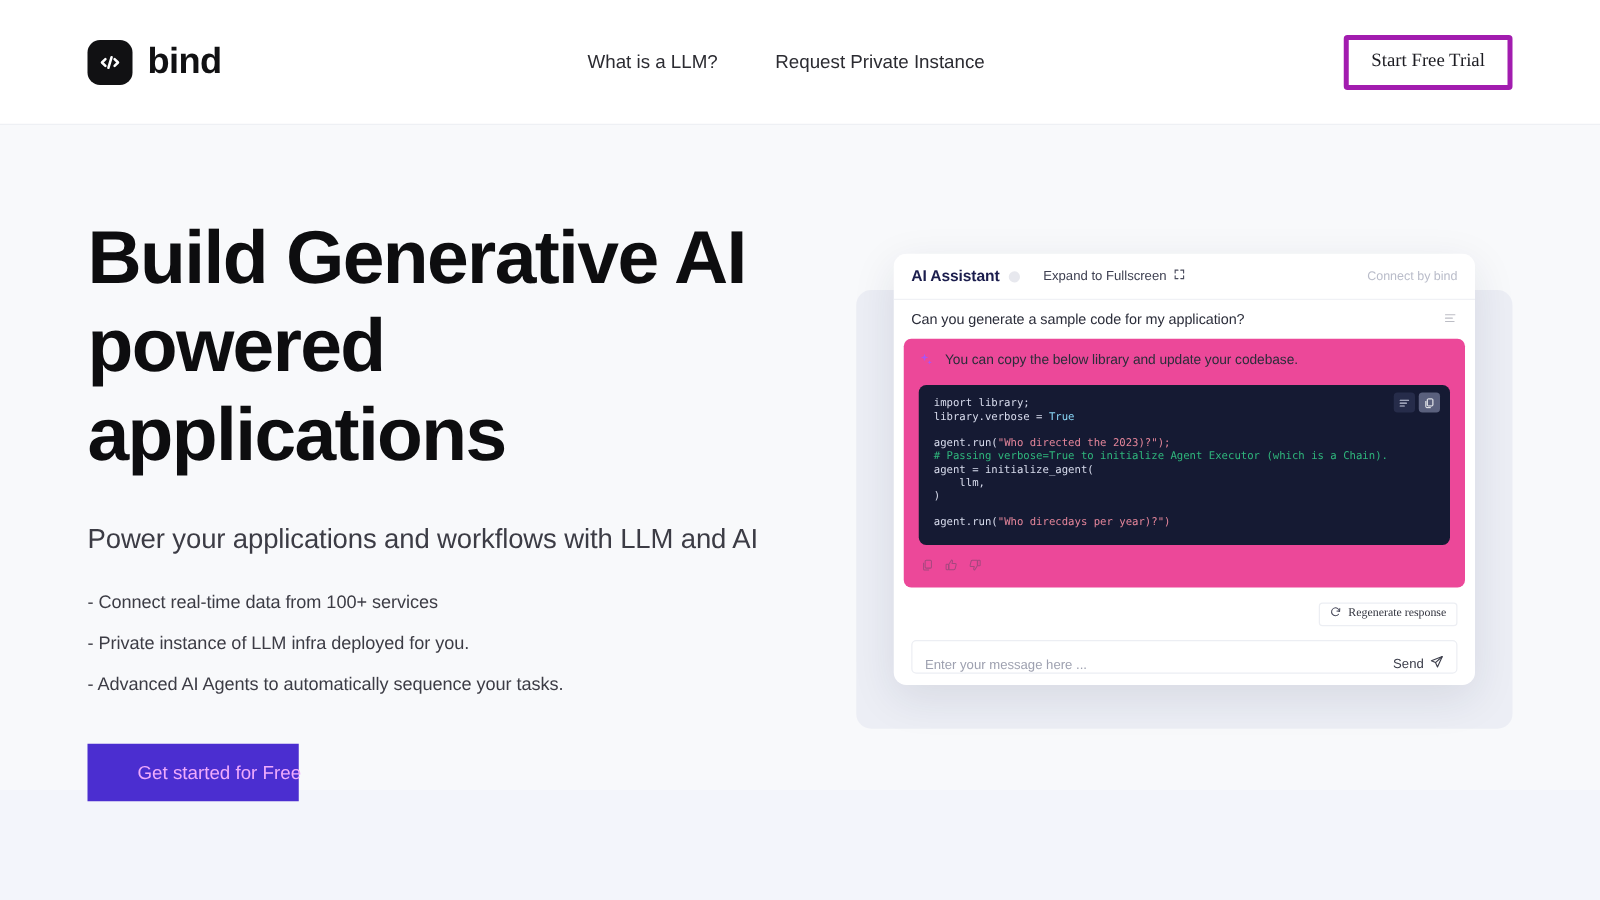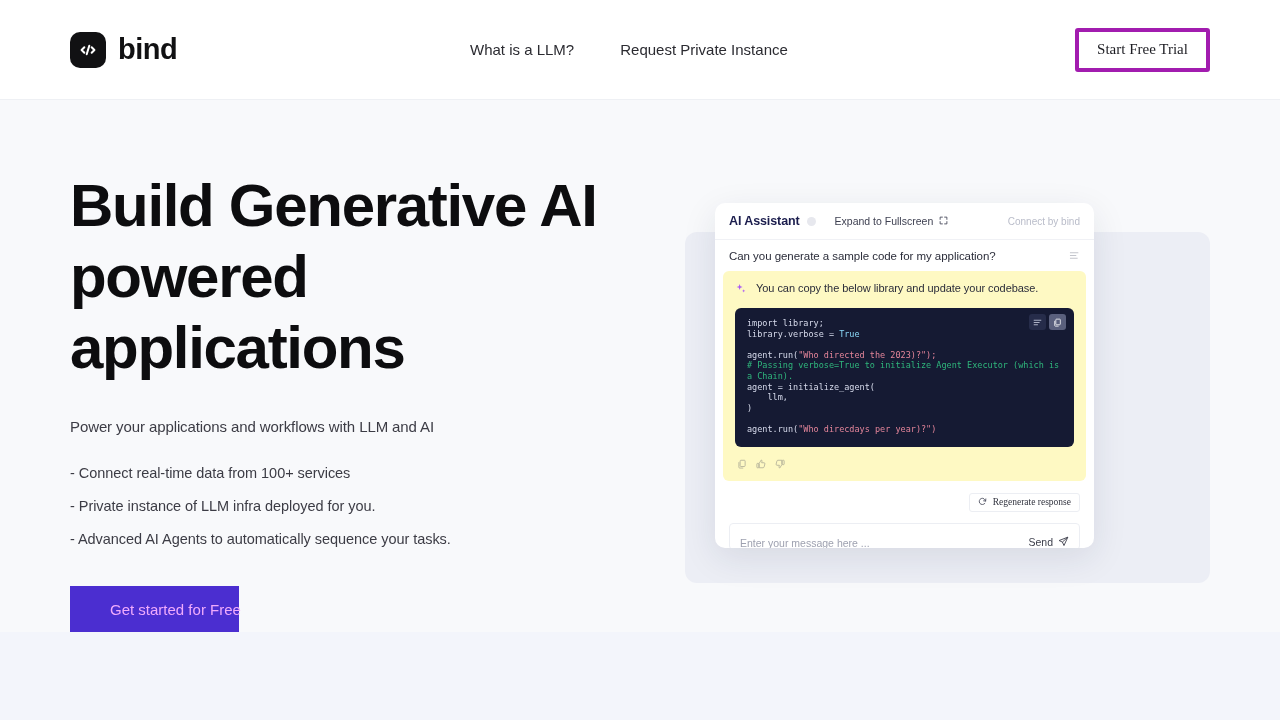--- a/index.html
+++ b/index.html
@@ -109,21 +109,21 @@
   }
   .hero-title {
     font-size: 60px;
     line-height: 71px;
     font-weight: 700;
     letter-spacing: -1.3px;
     color: #0d0d0f;
   }
   .hero-sub {
     margin-top: 35px;
-    font-size: 15px;
+    font-size: 22px;
     color: #3c3c45;
     letter-spacing: -0.1px;
   }
   .hero-bullets { margin-top: 30px; }
   .hero-bullet {
     font-size: 14.5px;
     color: #3c3c45;
     margin-bottom: 17px;
     letter-spacing: -0.05px;
   }
@@ -149,21 +149,21 @@
     width: 525px;
     height: 351px;
     background: #eceef5;
     border-radius: 12px;
   }
 
   .widget {
     position: absolute;
     top: 203px;
     left: 715px;
-    width: 379px;
+    width: 465px;
     height: 345px;
     background: #ffffff;
     border-radius: 10px;
     box-shadow: 0 10px 34px rgba(30, 35, 70, 0.10);
     display: flex;
     flex-direction: column;
     overflow: hidden;
   }
 
   .widget-header {
@@ -212,21 +212,21 @@
   }
   .user-text {
     font-size: 11.5px;
     color: #2b2d3a;
     letter-spacing: -0.05px;
   }
   .user-icon { margin-left: auto; opacity: .45; }
 
   .assistant-panel {
     margin: 0 8px;
-    background: #fef9c3;
+    background: #ec4899;
     border-radius: 6px;
     padding: 10px 12px 8px 12px;
     flex: 0 0 auto;
   }
   .assistant-top {
     display: flex;
     align-items: flex-start;
     gap: 9px;
   }
   .assistant-text {

